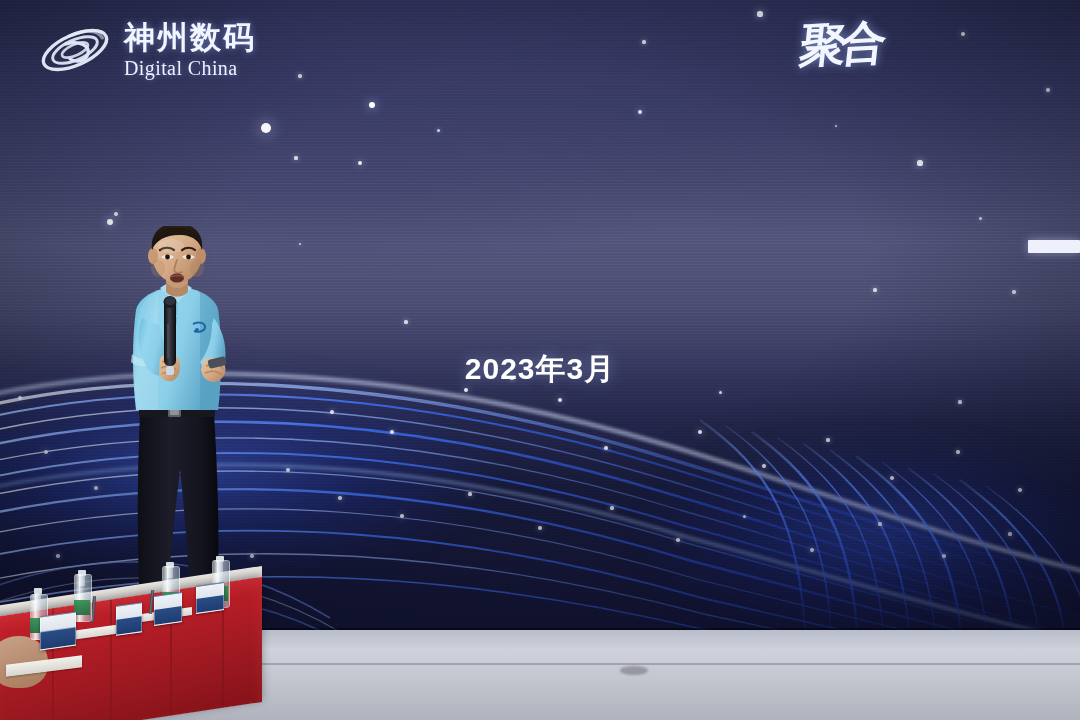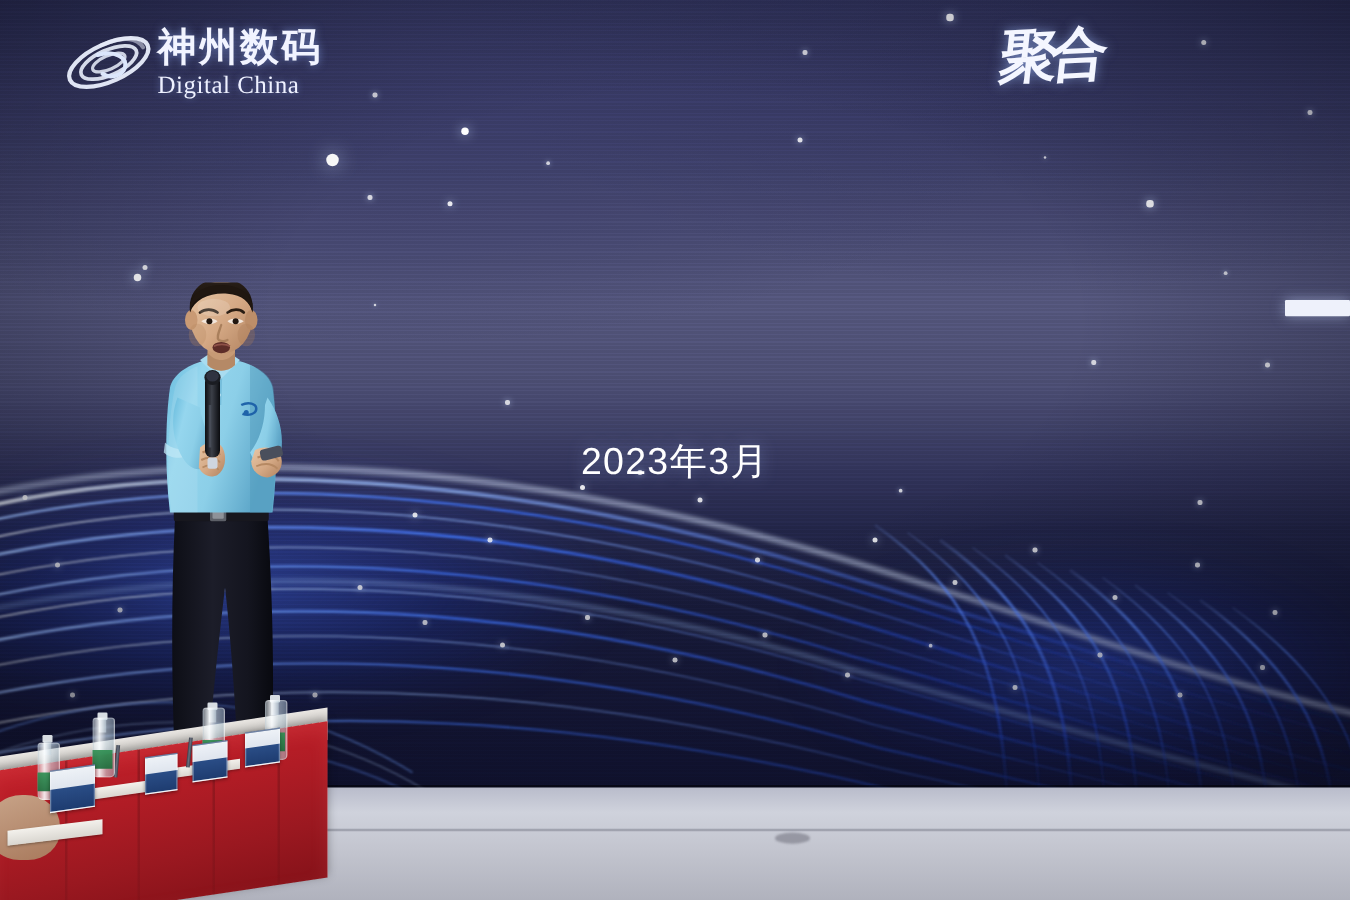--- a/index.html
+++ b/index.html
@@ -68,22 +68,22 @@
     filter:blur(16px);
     pointer-events:none;
   }
 
   
   .particles{position:absolute;left:0;top:0;width:1080px;height:640px;pointer-events:none;}
   .p{position:absolute;border-radius:50%;background:#ffffff;}
 
   
   .logo-dc{
-    position:absolute;left:48px;top:18px;
-    display:flex;align-items:center;
+    position:absolute;left:36px;top:18px;
+    display:flex;align-items:center;gap:10px;
   }
   .logo-dc .swirl{width:78px;height:64px;}
   .logo-dc .wordmark{display:flex;flex-direction:column;line-height:1;}
   .logo-dc .cn{
     font-size:31px;font-weight:bold;color:#f2f4ff;
     letter-spacing:2px;
     text-shadow:0 0 7px rgba(150,180,255,.55);
   }
   .logo-dc .en{
     font-size:20px;color:#eef1ff;letter-spacing:.4px;margin-top:5px;
@@ -112,21 +112,21 @@
   .slide-title{
     position:absolute;left:0;right:0;top:178px;
     text-align:center;
     font-size:49px;font-weight:bold;color:#ffffff;
     letter-spacing:2px;
     text-shadow:0 0 18px rgba(170,195,255,.5), 0 2px 4px rgba(0,0,0,.35);
   }
   .slide-date{
     position:absolute;left:0;right:0;top:349px;
     text-align:center;
-    font-size:30px;font-weight:normal;color:#ffffff;
+    font-size:30px;font-weight:bold;color:#ffffff;
     letter-spacing:1px;
     text-shadow:0 0 14px rgba(170,195,255,.45);
   }
   .slide-company{
     position:absolute;left:0;right:0;top:456px;
     text-align:center;
     font-size:32px;font-weight:bold;color:#ffffff;
     letter-spacing:2px;
     text-shadow:0 0 16px rgba(170,200,255,.5), 0 2px 4px rgba(0,0,0,.3);
   }

